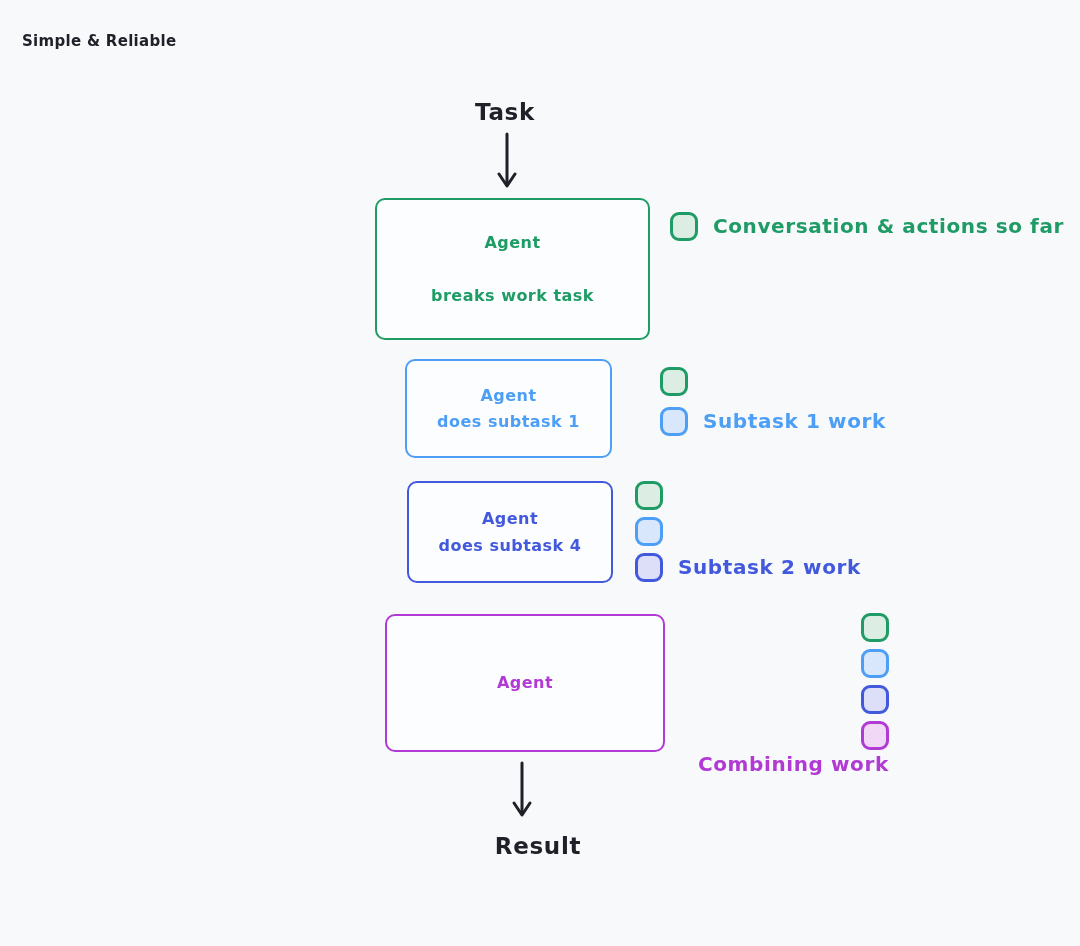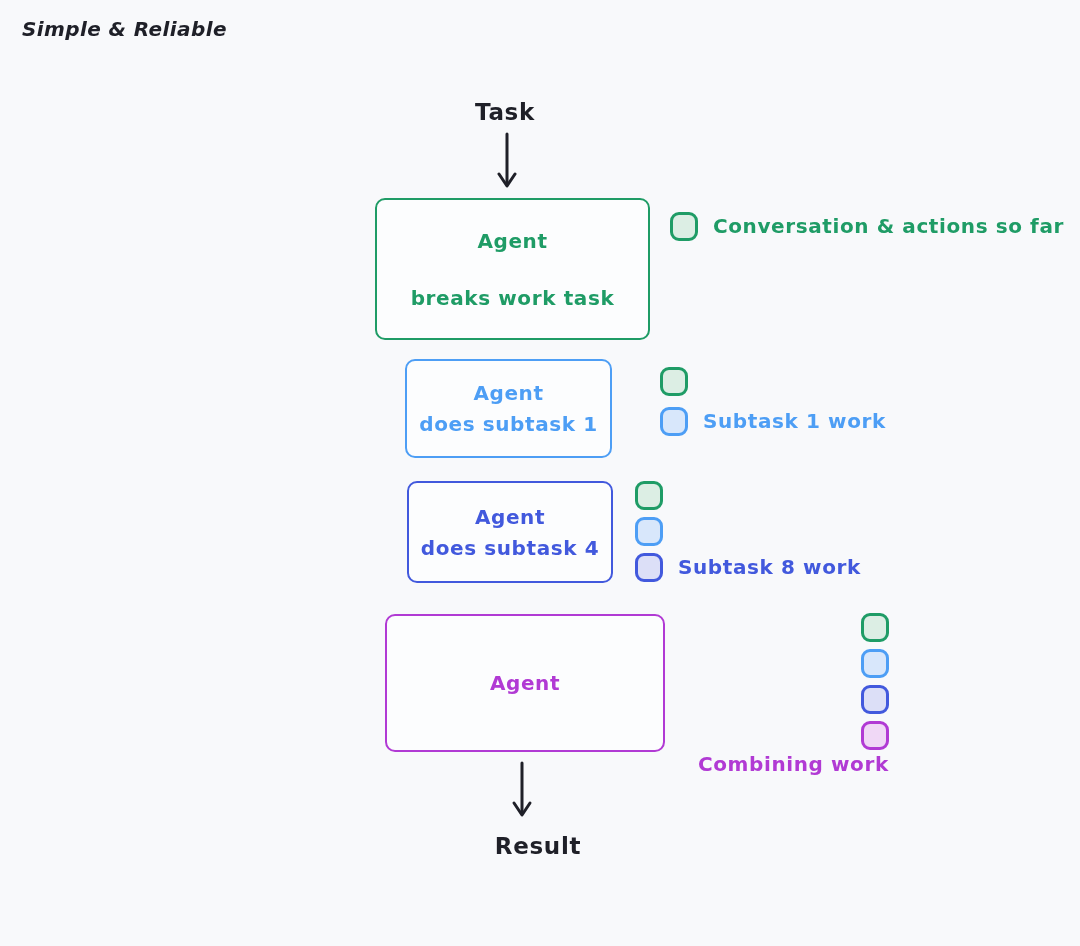--- a/index.html
+++ b/index.html
@@ -12,25 +12,24 @@
     height: 946px;
     background: var(--canvas_bg, #f8f9fb);
     font-family: "DejaVu Sans", "Liberation Sans", sans-serif;
     font-weight: 700;
     overflow: hidden;
   }
   .abs { position: absolute; }
 
   
   .page-title {
-    left: 22px; top: 17px;
-    font-size: 20px;
+    left: 22px; top: 32px;
+    font-size: 15px;
     letter-spacing: 0.02em;
     color: var(--ink, #1f2028);
-    font-style: italic;
   }
   .flow-label {
     width: 140px;
     text-align: center;
     font-size: 23px;
     letter-spacing: 0.03em;
     color: var(--ink, #1f2028);
   }
   .flow-label.task   { left: 435px; top: 99px; }
   .flow-label.result { left: 468px; top: 833px; }
@@ -44,21 +43,21 @@
   .node {
     box-sizing: border-box;
     border: 2.6px solid;
     border-radius: 10px;
     background: var(--node_bg, #fcfdfe);
     display: flex;
     flex-direction: column;
     align-items: center;
     justify-content: center;
     text-align: center;
-    font-size: 20px;
+    font-size: 16px;
     letter-spacing: 0.03em;
     line-height: 1.2;
   }
   .node.roomy { gap: 33px; }
   .node.tight { gap: 7px; }
   .node.n-breakdown { left: 375px; top: 198px; width: 275px; height: 142px; }
   .node.n-subtask1  { left: 405px; top: 359px; width: 207px; height:  99px; }
   .node.n-subtask2  { left: 407px; top: 481px; width: 206px; height: 102px; }
   .node.n-combine   { left: 385px; top: 614px; width: 280px; height: 138px; }
 
@@ -144,21 +143,21 @@
       </div>
     <div class="legend-label c-blue">Subtask 1 work</div>
   </div>
 
   <div class="abs legend l-subtask2">
     <div class="chips">
         <div class="chip" style="border-color: rgb(31, 156, 102); background: rgb(220, 238, 228);"></div>
         <div class="chip" style="border-color: rgb(77, 158, 245); background: rgb(216, 231, 251);"></div>
         <div class="chip" style="border-color: rgb(66, 89, 221); background: rgb(220, 223, 247);"></div>
       </div>
-    <div class="legend-label c-indigo">Subtask 8 work</div>
+    <div class="legend-label c-indigo">Subtask 2 work</div>
   </div>
 
   <div class="abs legend l-combining">
     <div class="chips">
         <div class="chip" style="border-color: rgb(31, 156, 102); background: rgb(220, 238, 228);"></div>
         <div class="chip" style="border-color: rgb(77, 158, 245); background: rgb(216, 231, 251);"></div>
         <div class="chip" style="border-color: rgb(66, 89, 221); background: rgb(220, 223, 247);"></div>
         <div class="chip" style="border-color: rgb(177, 58, 212); background: rgb(240, 216, 246);"></div>
       </div>
     <div class="legend-label c-purple">Combining work</div>

